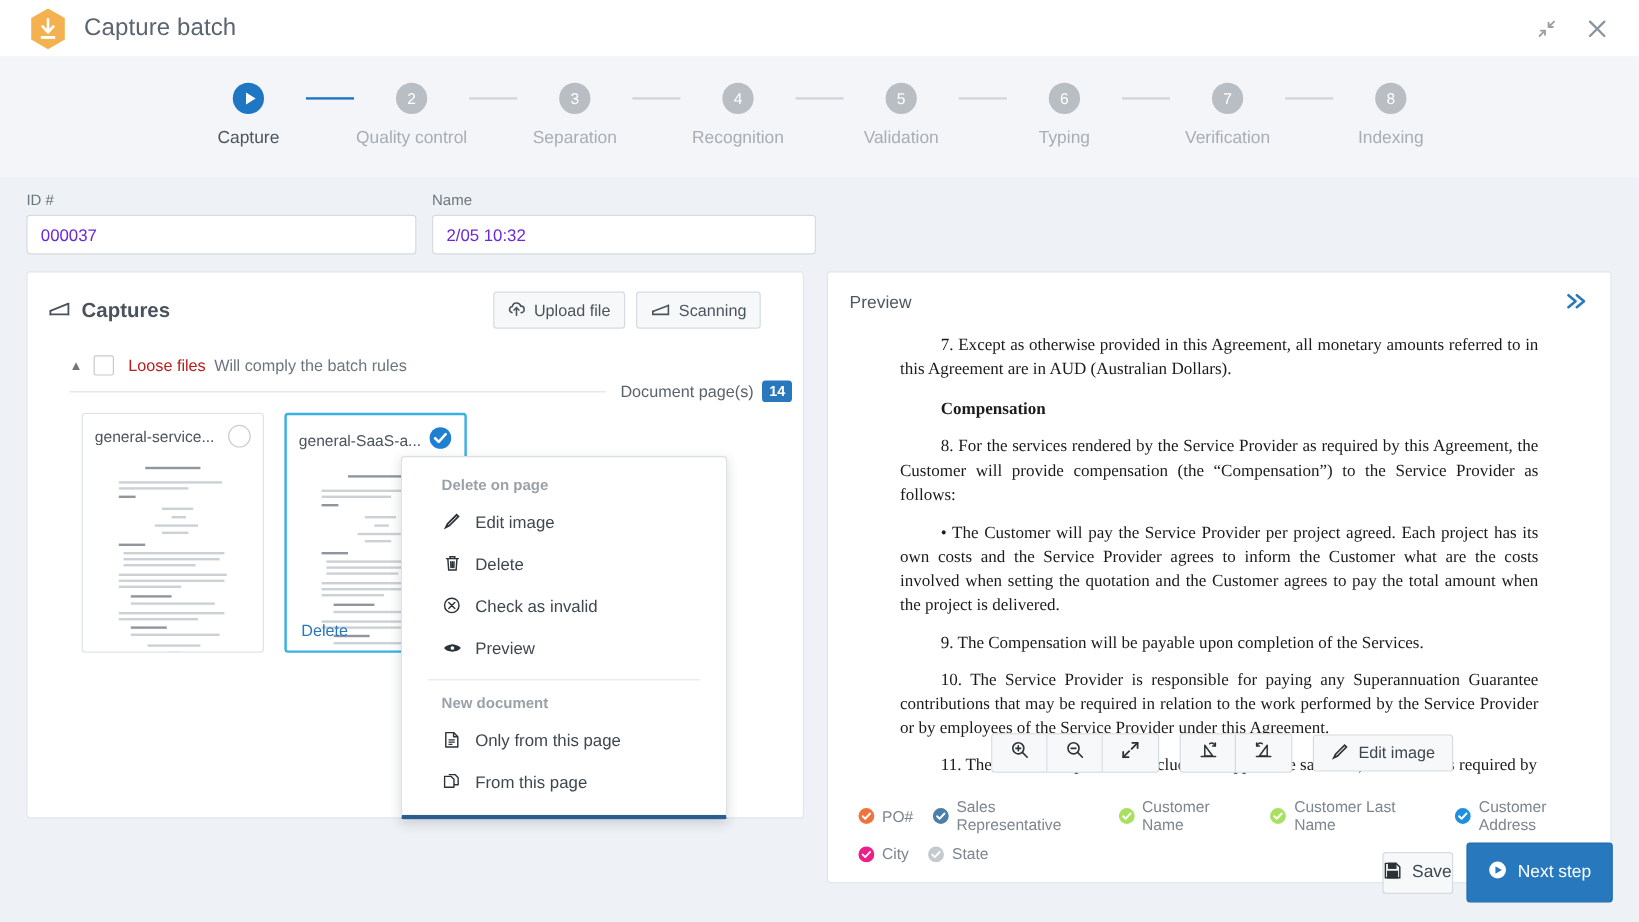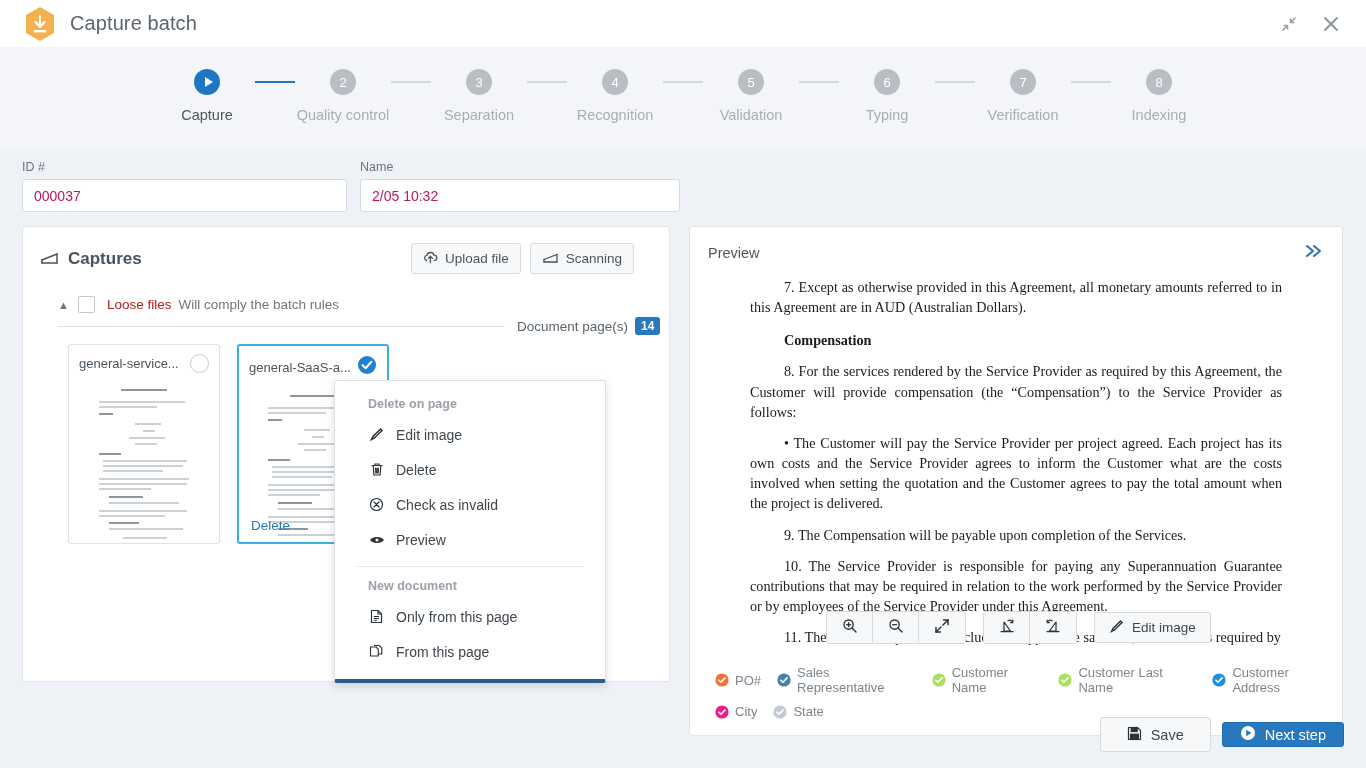--- a/index.html
+++ b/index.html
@@ -44,21 +44,21 @@
     border-top: 5px solid transparent; border-bottom: 5px solid transparent;
     margin-left: 3px;
   }
 
   
   .fields { display: flex; gap: 13px; padding: 12px 22px 0 22px; }
   .field { display: flex; flex-direction: column; }
   .field .flabel { font-size: 12.5px; color: #6c757d; margin-bottom: 5px; }
   .field input {
     height: 33px; border: 1px solid #d6dbe0; border-radius: 3px;
-    background: #fff; font-size: 14px; color: #be185d;
+    background: #fff; font-size: 14px; color: #6d28d9;
     padding: 0 11px; font-family: "Liberation Sans", sans-serif;
     outline: none;
   }
   .f-id input { width: 325px; }
   .f-name input { width: 320px; }
 
   
   .main { display: flex; padding: 14px 22px 0 22px; gap: 19px; align-items: flex-start; }
 
   .panel {
@@ -162,26 +162,26 @@
   .badge { display: inline-flex; align-items: center; gap: 6px; font-size: 13px; color: #7d858d; cursor: pointer; }
   .bdot { width: 14px; height: 14px; border-radius: 50%; display: flex; align-items: center; justify-content: center; flex: none; }
   .bdot svg { display: block; }
 
   
   .footer {
     position: absolute; right: 22px; bottom: 16px;
     display: flex; align-items: center; gap: 11px;
   }
   .btn-save {
-    display: inline-flex; align-items: center; gap: 9px; height: 35px; padding: 0 26px;
+    display: inline-flex; align-items: center; gap: 9px; height: 35px; padding: 0 0;
     border: 1px solid #d6dbe0; border-radius: 3px; background: #f7f8f9;
     font-size: 14.5px; color: #3e464e; cursor: pointer;
   }
   .btn-next {
-    display: inline-flex; align-items: center; gap: 9px; height: 25px; padding: 0 17px;
+    display: inline-flex; align-items: center; gap: 9px; height: 50px; padding: 0 17px;
     border: 1px solid #1d6bb0; border-radius: 3px; background: #2878bd;
     font-size: 14.5px; color: #fff; cursor: pointer;
   }
 </style>
 </head>
 <body>
 
 <div class="titlebar">
   <div class="hexicon">
     <svg width="32" height="36" viewBox="0 0 32 36">

